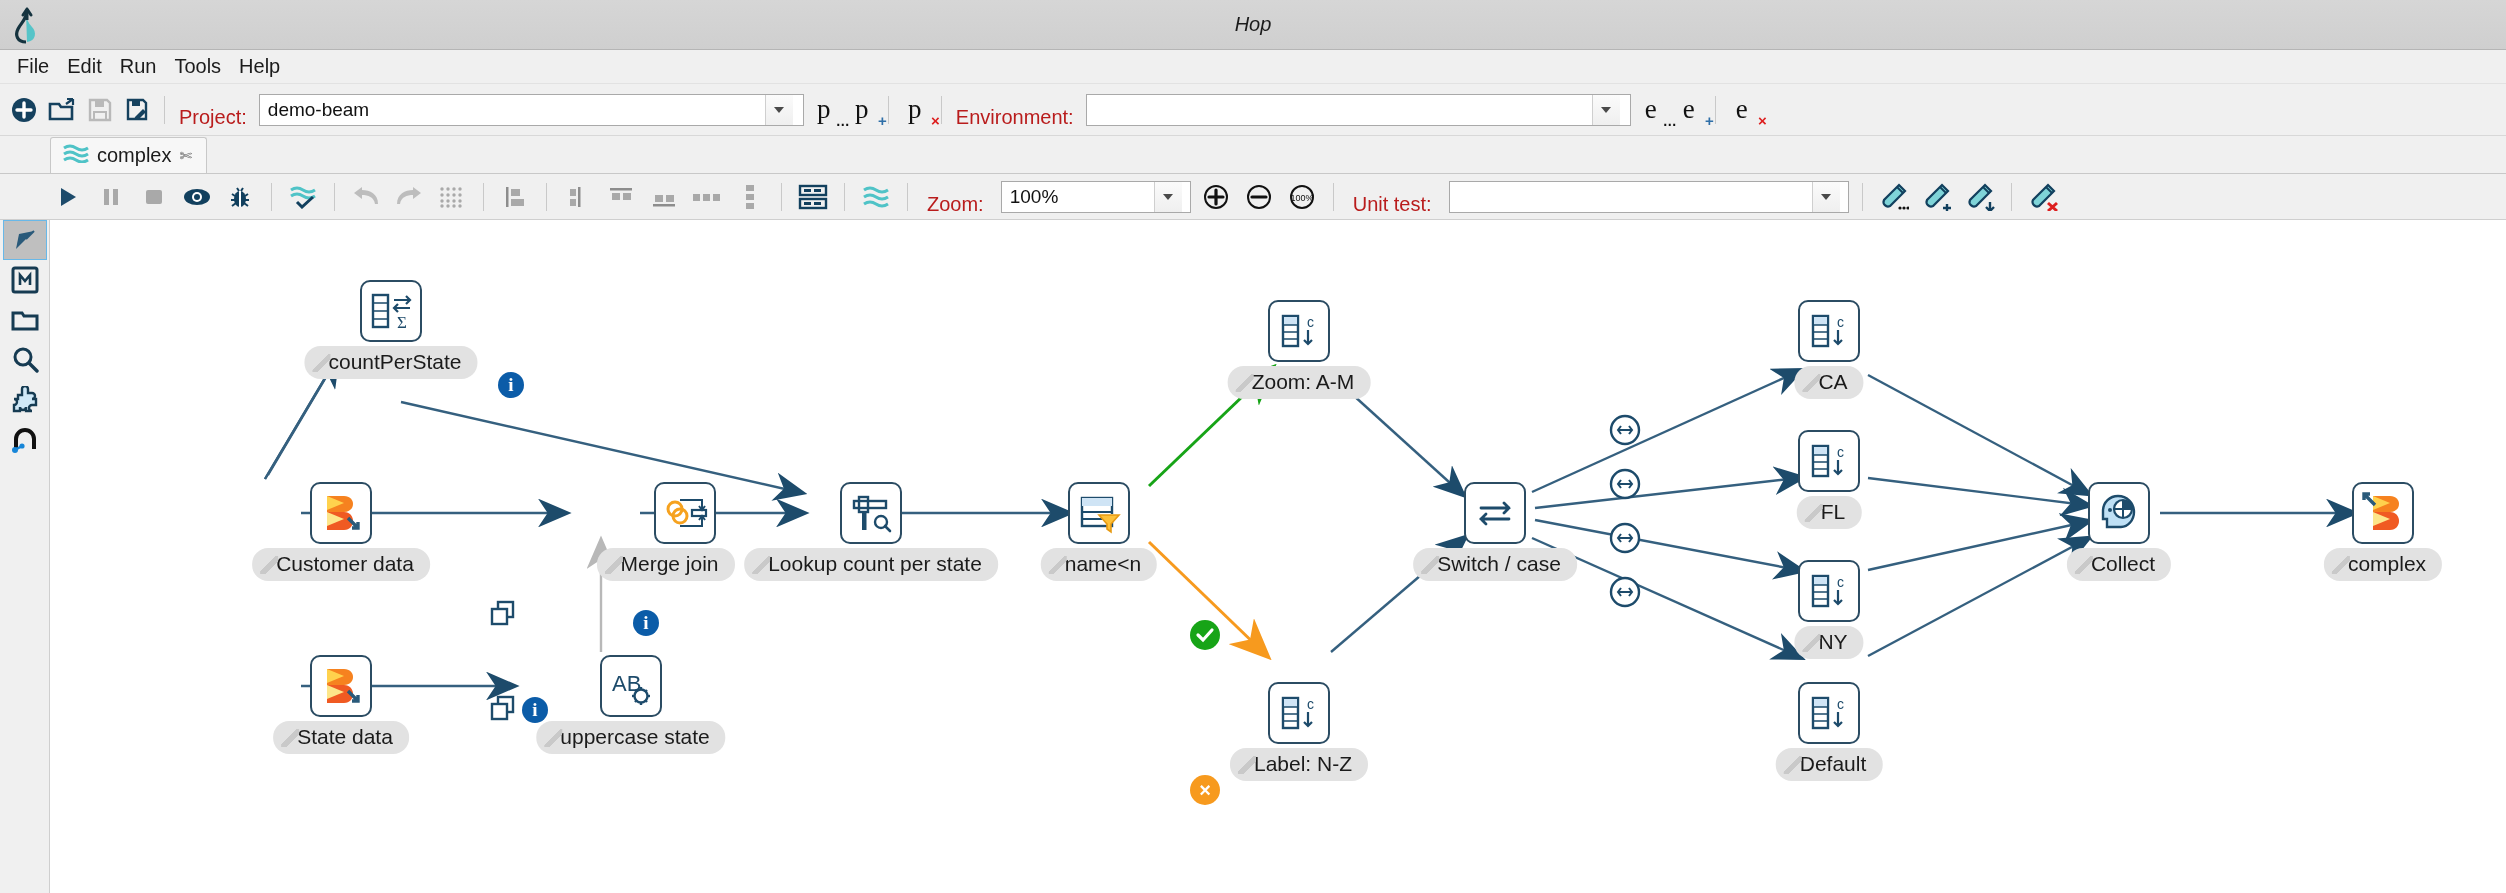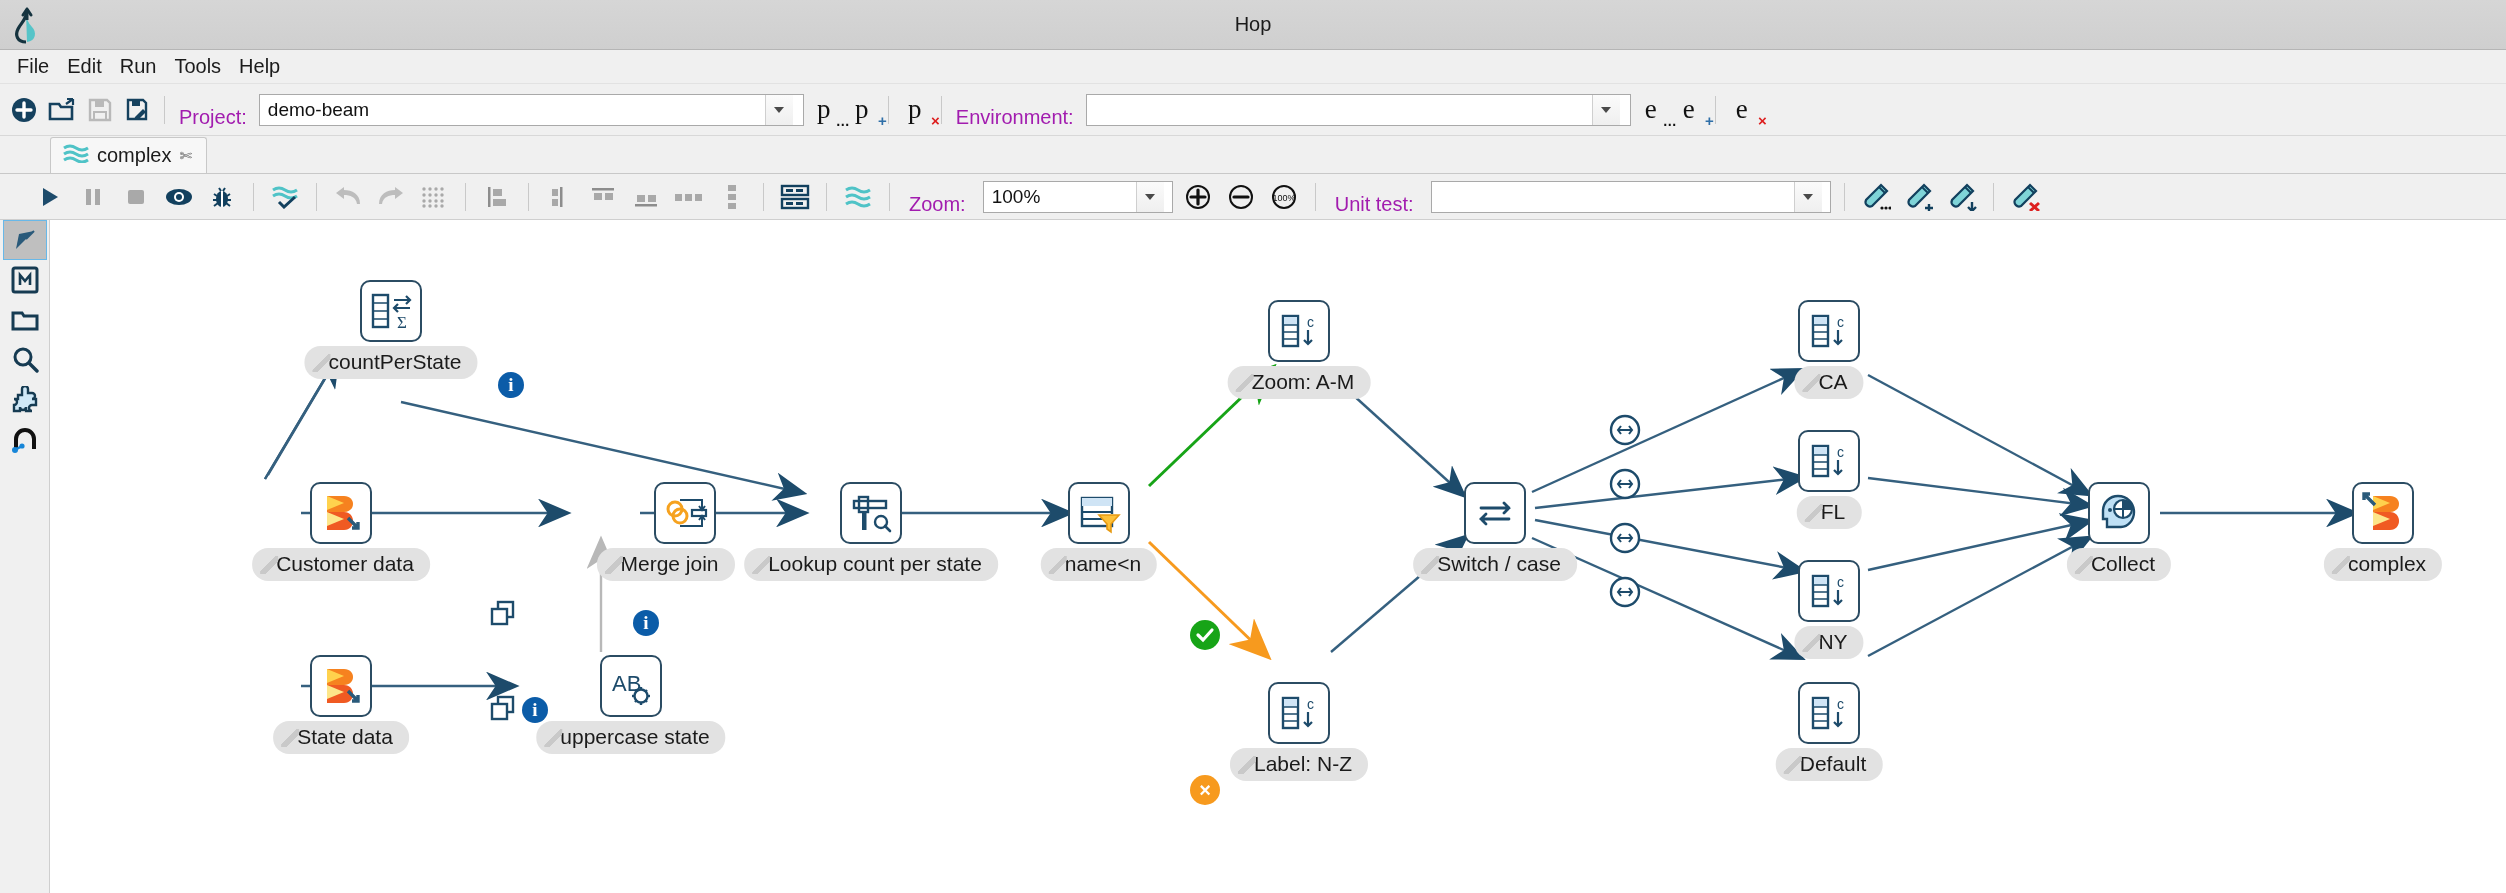--- a/index.html
+++ b/index.html
@@ -10,20 +10,21 @@
     font-family: "Liberation Sans", sans-serif;
     background: #ffffff;
   }
   
   #titlebar {
     height: 50px;
     background: linear-gradient(to bottom,#d6d6d6,#cfcfcf);
     border-bottom: 1px solid #b5b5b5;
     display: flex; align-items: center;
     position: relative;
+    font-style: italic;
   }
   #titlebar .app-logo { margin-left: 10px; width: 34px; height: 38px; display:flex; align-items:center; justify-content:center;}
   #titlebar .title-text {
     position: absolute; left: 0; right: 0; text-align: center;
     font-size: 20px; color: #1b1b1b;
   }
   
   #menubar {
     height: 34px; background: #f0f0f0;
     display: flex; align-items: center; padding-left: 8px;
@@ -39,21 +40,21 @@
     display: flex; align-items: center; padding: 0 6px;
     border-bottom: 1px solid #d8d8d8;
     gap: 2px;
   }
   .tbtn {
     width: 36px; height: 36px;
     display: flex; align-items: center; justify-content: center;
     cursor: default; border-radius: 3px;
   }
   .vsep { width: 1px; height: 28px; background: #c9c9c9; margin: 0 6px; }
-  .tb-label { font-size: 20px; color: #a21caf; margin: 16px 10px 0 6px; white-space: nowrap; }
+  .tb-label { font-size: 20px; color: #b91c1c; margin: 16px 10px 0 6px; white-space: nowrap; }
   .combo {
     display: flex; height: 32px; border: 1px solid #a9a9a9; background:#fff; align-items:flex-end;
   }
   .combo input {
     border: none; outline: none; height: 30px; font-size: 19px; padding: 0 8px;
     font-family: "Liberation Sans", sans-serif; color:#111; background: transparent;
   }
   .combo .arrow-btn {
     width: 28px; height: 30px; border-left: 1px solid #cfcfcf;
     background: linear-gradient(to bottom,#fbfbfb,#efefef);
@@ -76,21 +77,21 @@
   .tab {
     height: 36px; display:flex; align-items:center; gap:8px;
     padding: 0 14px 0 12px; background: #f7f7f7;
     border: 1px solid #c8c8c8; border-bottom: none;
     border-radius: 3px 3px 0 0; font-size: 20px; color:#1b1b1b;
   }
   .tab .tabclose { font-size: 15px; color:#5a5a5a; }
   
   #canvas-toolbar {
     height: 46px; background:#f0f0f0; display:flex; align-items:center;
-    padding-left: 32px; border-bottom: 1px solid #cfcfcf; gap: 7px;
+    padding-left: 50px; border-bottom: 1px solid #cfcfcf; gap: 7px;
   }
   
   #body { display:flex; height: calc(893px - 50px - 34px - 52px - 38px - 46px); }
   #sidebar {
     width: 50px; background:#f0f0f0; border-right:1px solid #cfcfcf;
     display:flex; flex-direction:column; align-items:center; padding-top: 0px;
   }
   #sidebar .sbtn { width: 44px; height: 40px; display:flex; align-items:center; justify-content:center; }
   #canvas { flex: 1; background: #ffffff; position: relative; overflow: hidden; }
   

